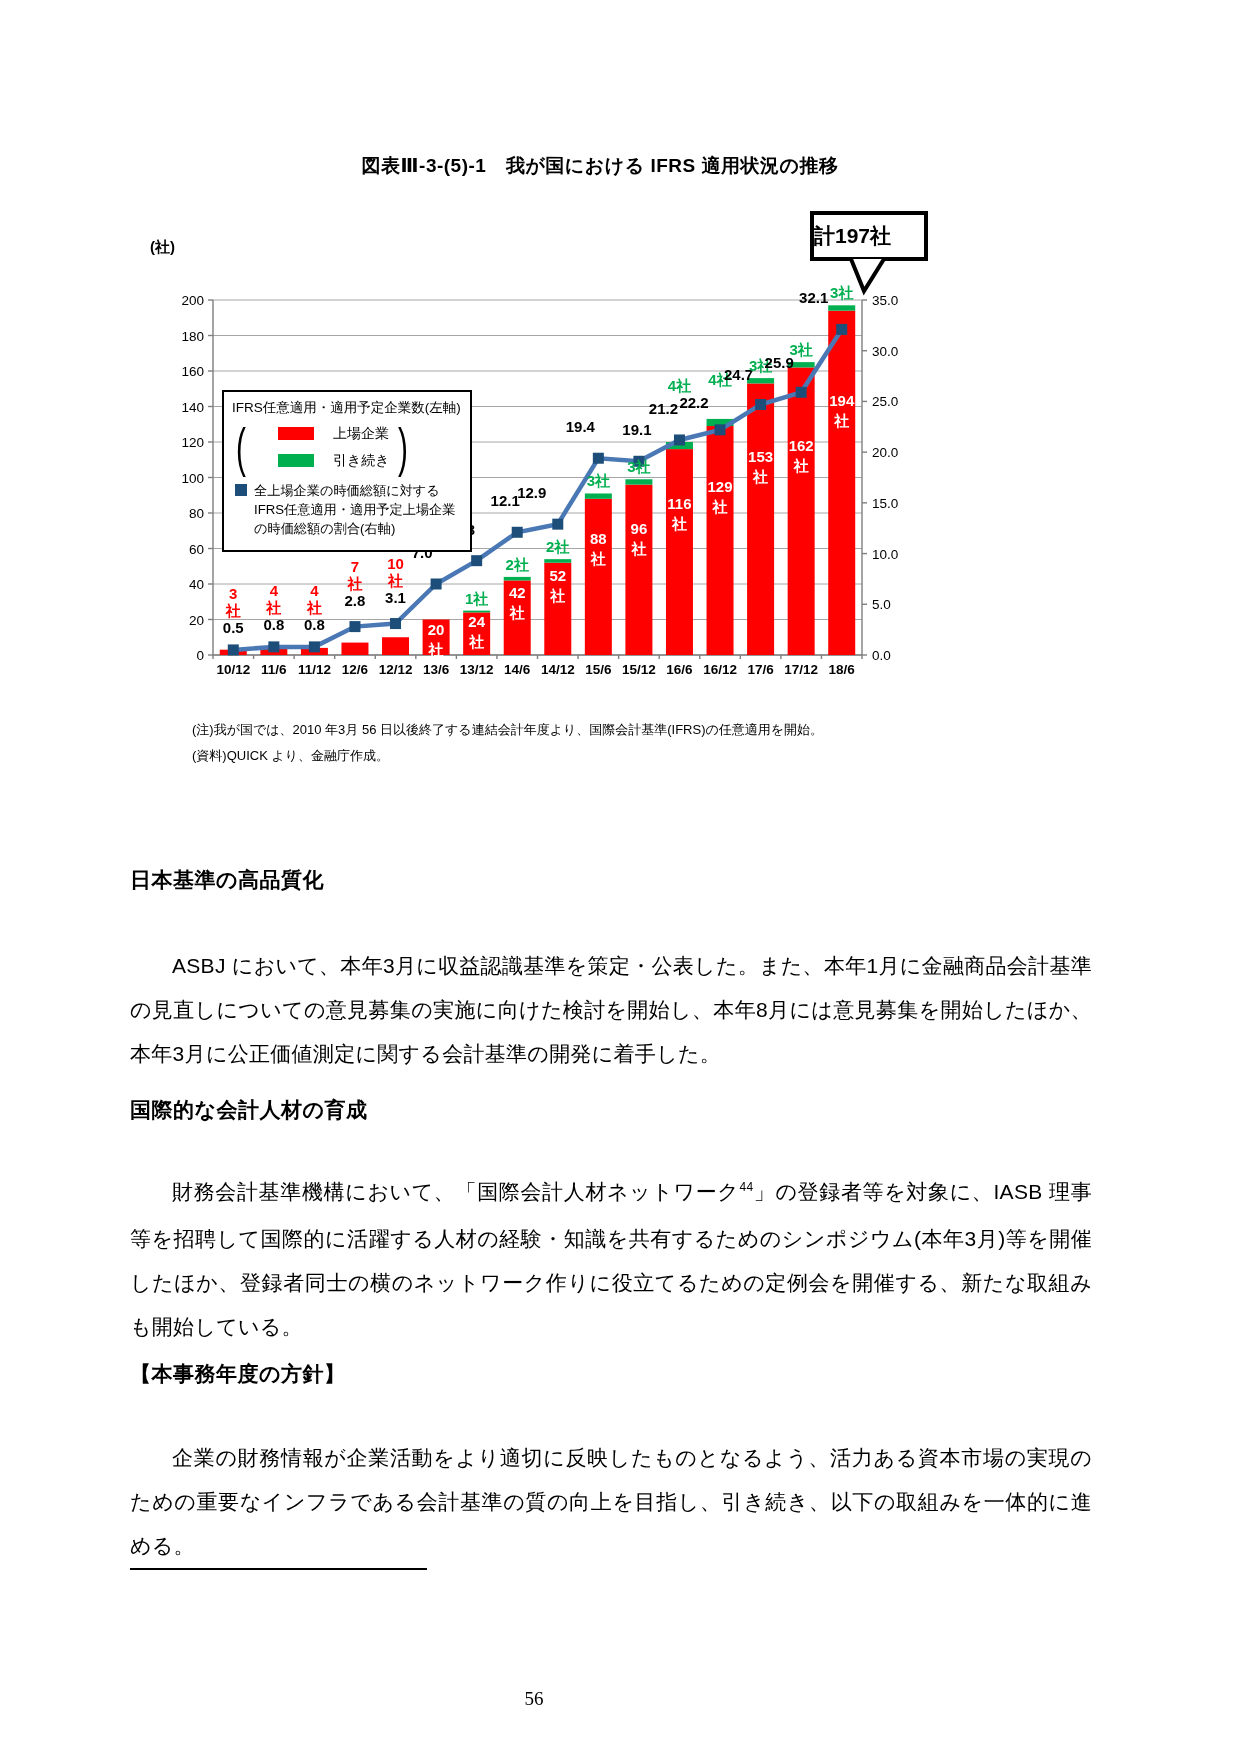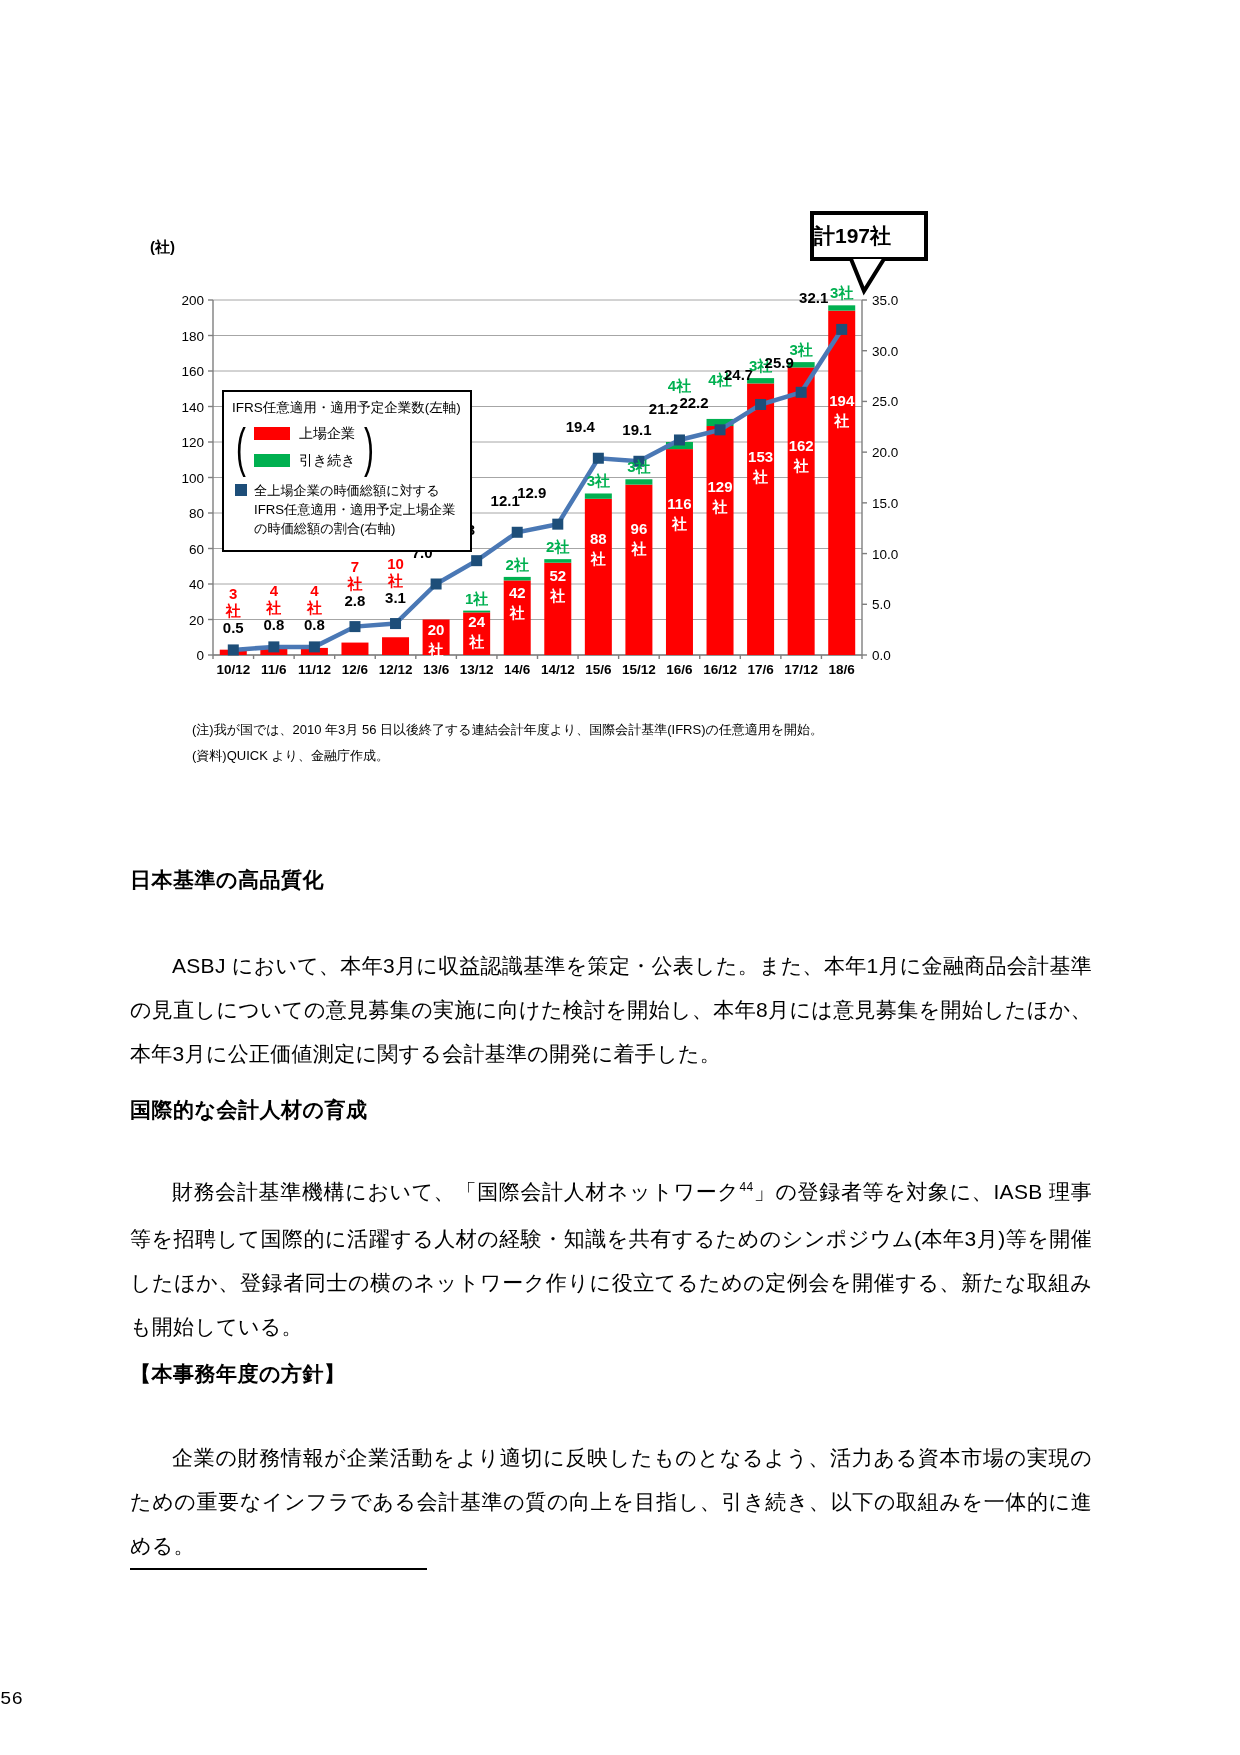--- a/index.html
+++ b/index.html
@@ -17,41 +17,42 @@
   .grid{stroke:#a6a6a6;stroke-width:1;}
   .axis{stroke:#7f7f7f;stroke-width:1.4;fill:none;}
   .tick-label{font-size:13.5px;fill:#000;}
   .x-label{font-size:13.5px;font-weight:bold;fill:#000;}
   .legend{position:absolute;left:222px;top:390px;width:250px;height:162px;background:#fff;
         border:2px solid #000;z-index:4;box-sizing:border-box;padding:7px 6px 4px 8px;}
   .legend-title{font-size:13.5px;white-space:nowrap;}
   .legend-rows{display:flex;align-items:center;margin-top:1px;}
   .paren{font-size:54px;font-weight:normal;line-height:58px;transform:scaleX(.55);}
   .lrows{display:flex;flex-direction:column;gap:9px;margin:0 4px;}
-  .lrow{display:flex;align-items:center;gap:9px;font-size:14px;white-space:nowrap;}
+  .lrow{display:flex;align-items:center;gap:19px;font-size:14px;white-space:nowrap;margin-left:24px;}
   .swatch{width:36px;height:13px;flex:none;}
   .line-legend{display:flex;margin-top:5px;}
   .marker-chip{width:12px;height:12px;margin:3px 7px 0 3px;flex:none;}
   .line-legend-text{font-size:13.2px;line-height:19px;white-space:nowrap;}
   .chart-notes{position:absolute;left:192px;top:717px;font-size:13px;line-height:26px;z-index:2;}
   .sec-heading{position:absolute;left:130px;font-size:21px;font-weight:bold;letter-spacing:.5px;}
   .sec-para{position:absolute;left:130px;width:962px;font-size:21px;line-height:44px;
         text-align:justify;text-indent:2em;letter-spacing:.3px;}
   .fn-sup{font-size:12px;position:relative;top:-8px;}
   .footnote-rule{position:absolute;left:130px;top:1568px;width:297px;border-top:2px solid #000;}
   .footnote{position:absolute;left:130px;top:1580px;width:968px;
         font-family:"Liberation Serif","DejaVu Serif",serif;font-size:19px;line-height:33px;text-align:justify;}
-  .page-number{position:absolute;left:0;top:1688px;width:1068px;text-align:left;
-        font-family:Liberation Mono, monospace;font-size:19px;}
+  .page-number{position:absolute;left:0;top:1688px;width:1068px;text-align:center;
+        font-family:Liberation Serif, serif;font-size:19px;}
 </style>
 </head>
 <body>
 
 <div class="page">
 
+  <div class="chart-title">図表Ⅲ-3-(5)-1　我が国における IFRS 適用状況の推移</div>
 
   <div class="callout">計197社</div>
   <svg class="callout-tail" width="44" height="38">
     <path d="M3,0 L16,32 L36,0" fill="#ffffff" stroke="#000" stroke-width="4"></path>
   </svg>
 
   <div class="axis-unit unit-left">(社)</div>
   <div class="axis-unit unit-right">(%)</div>
 
   <svg id="chartsvg" class="chart" width="790" height="500" style="position:absolute;left:140px;top:200px;">

